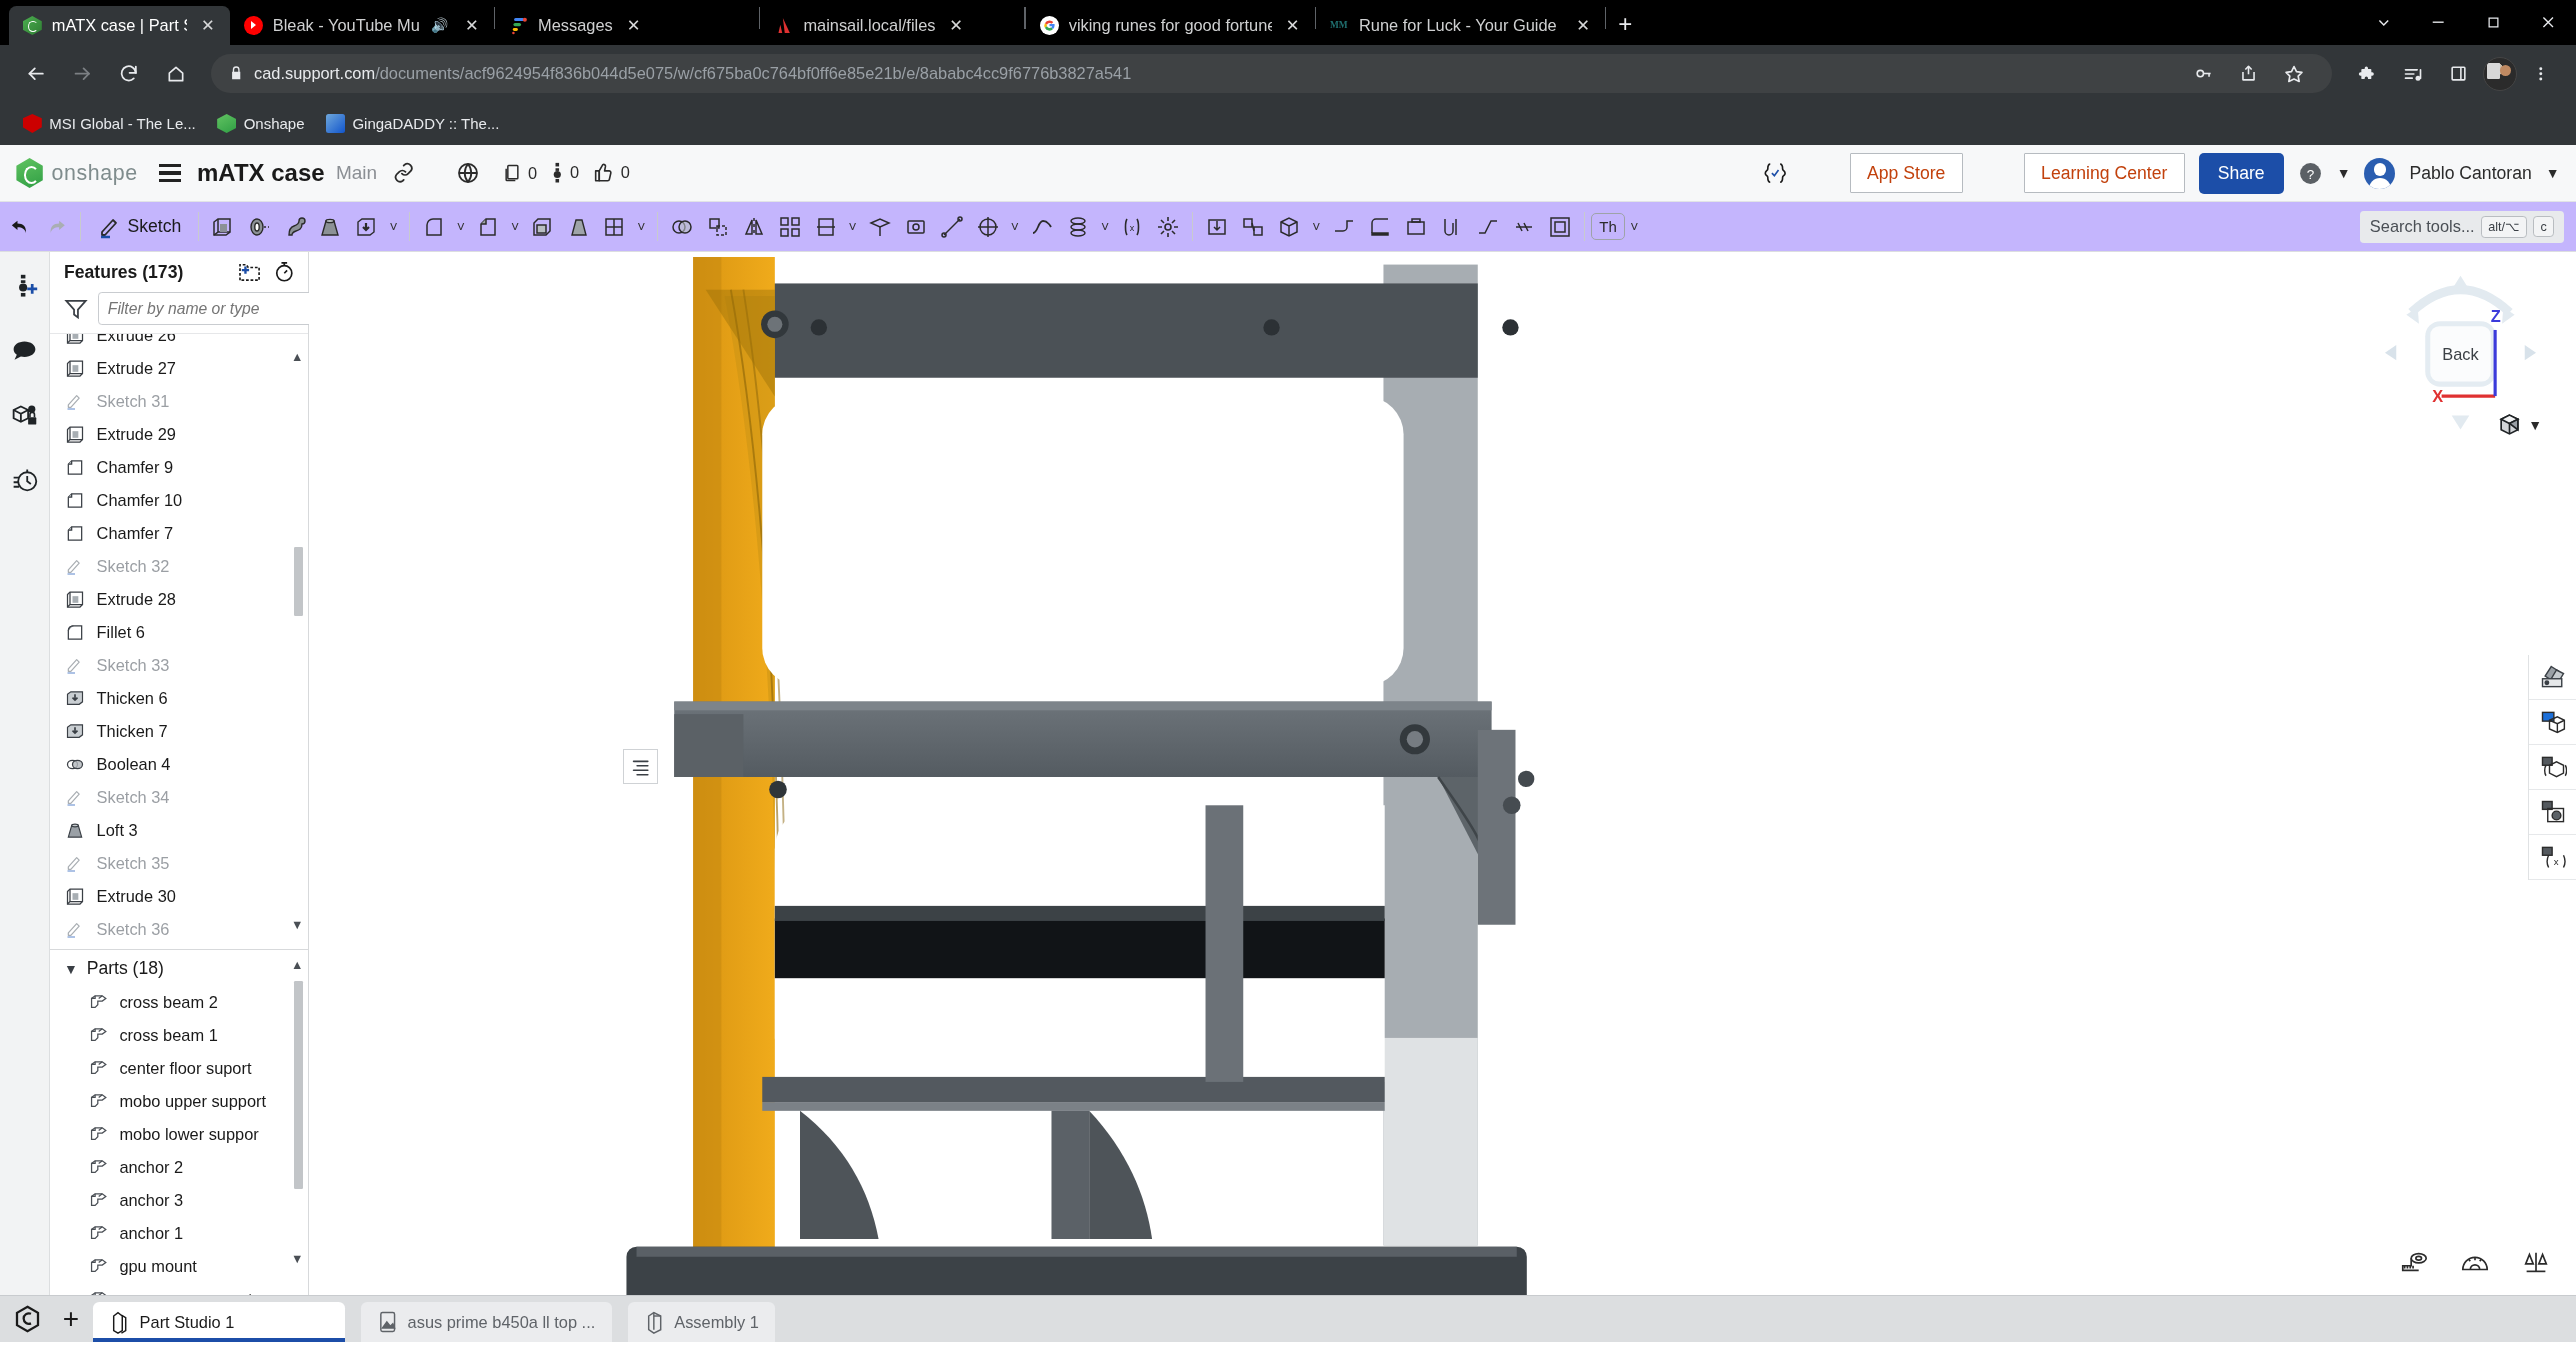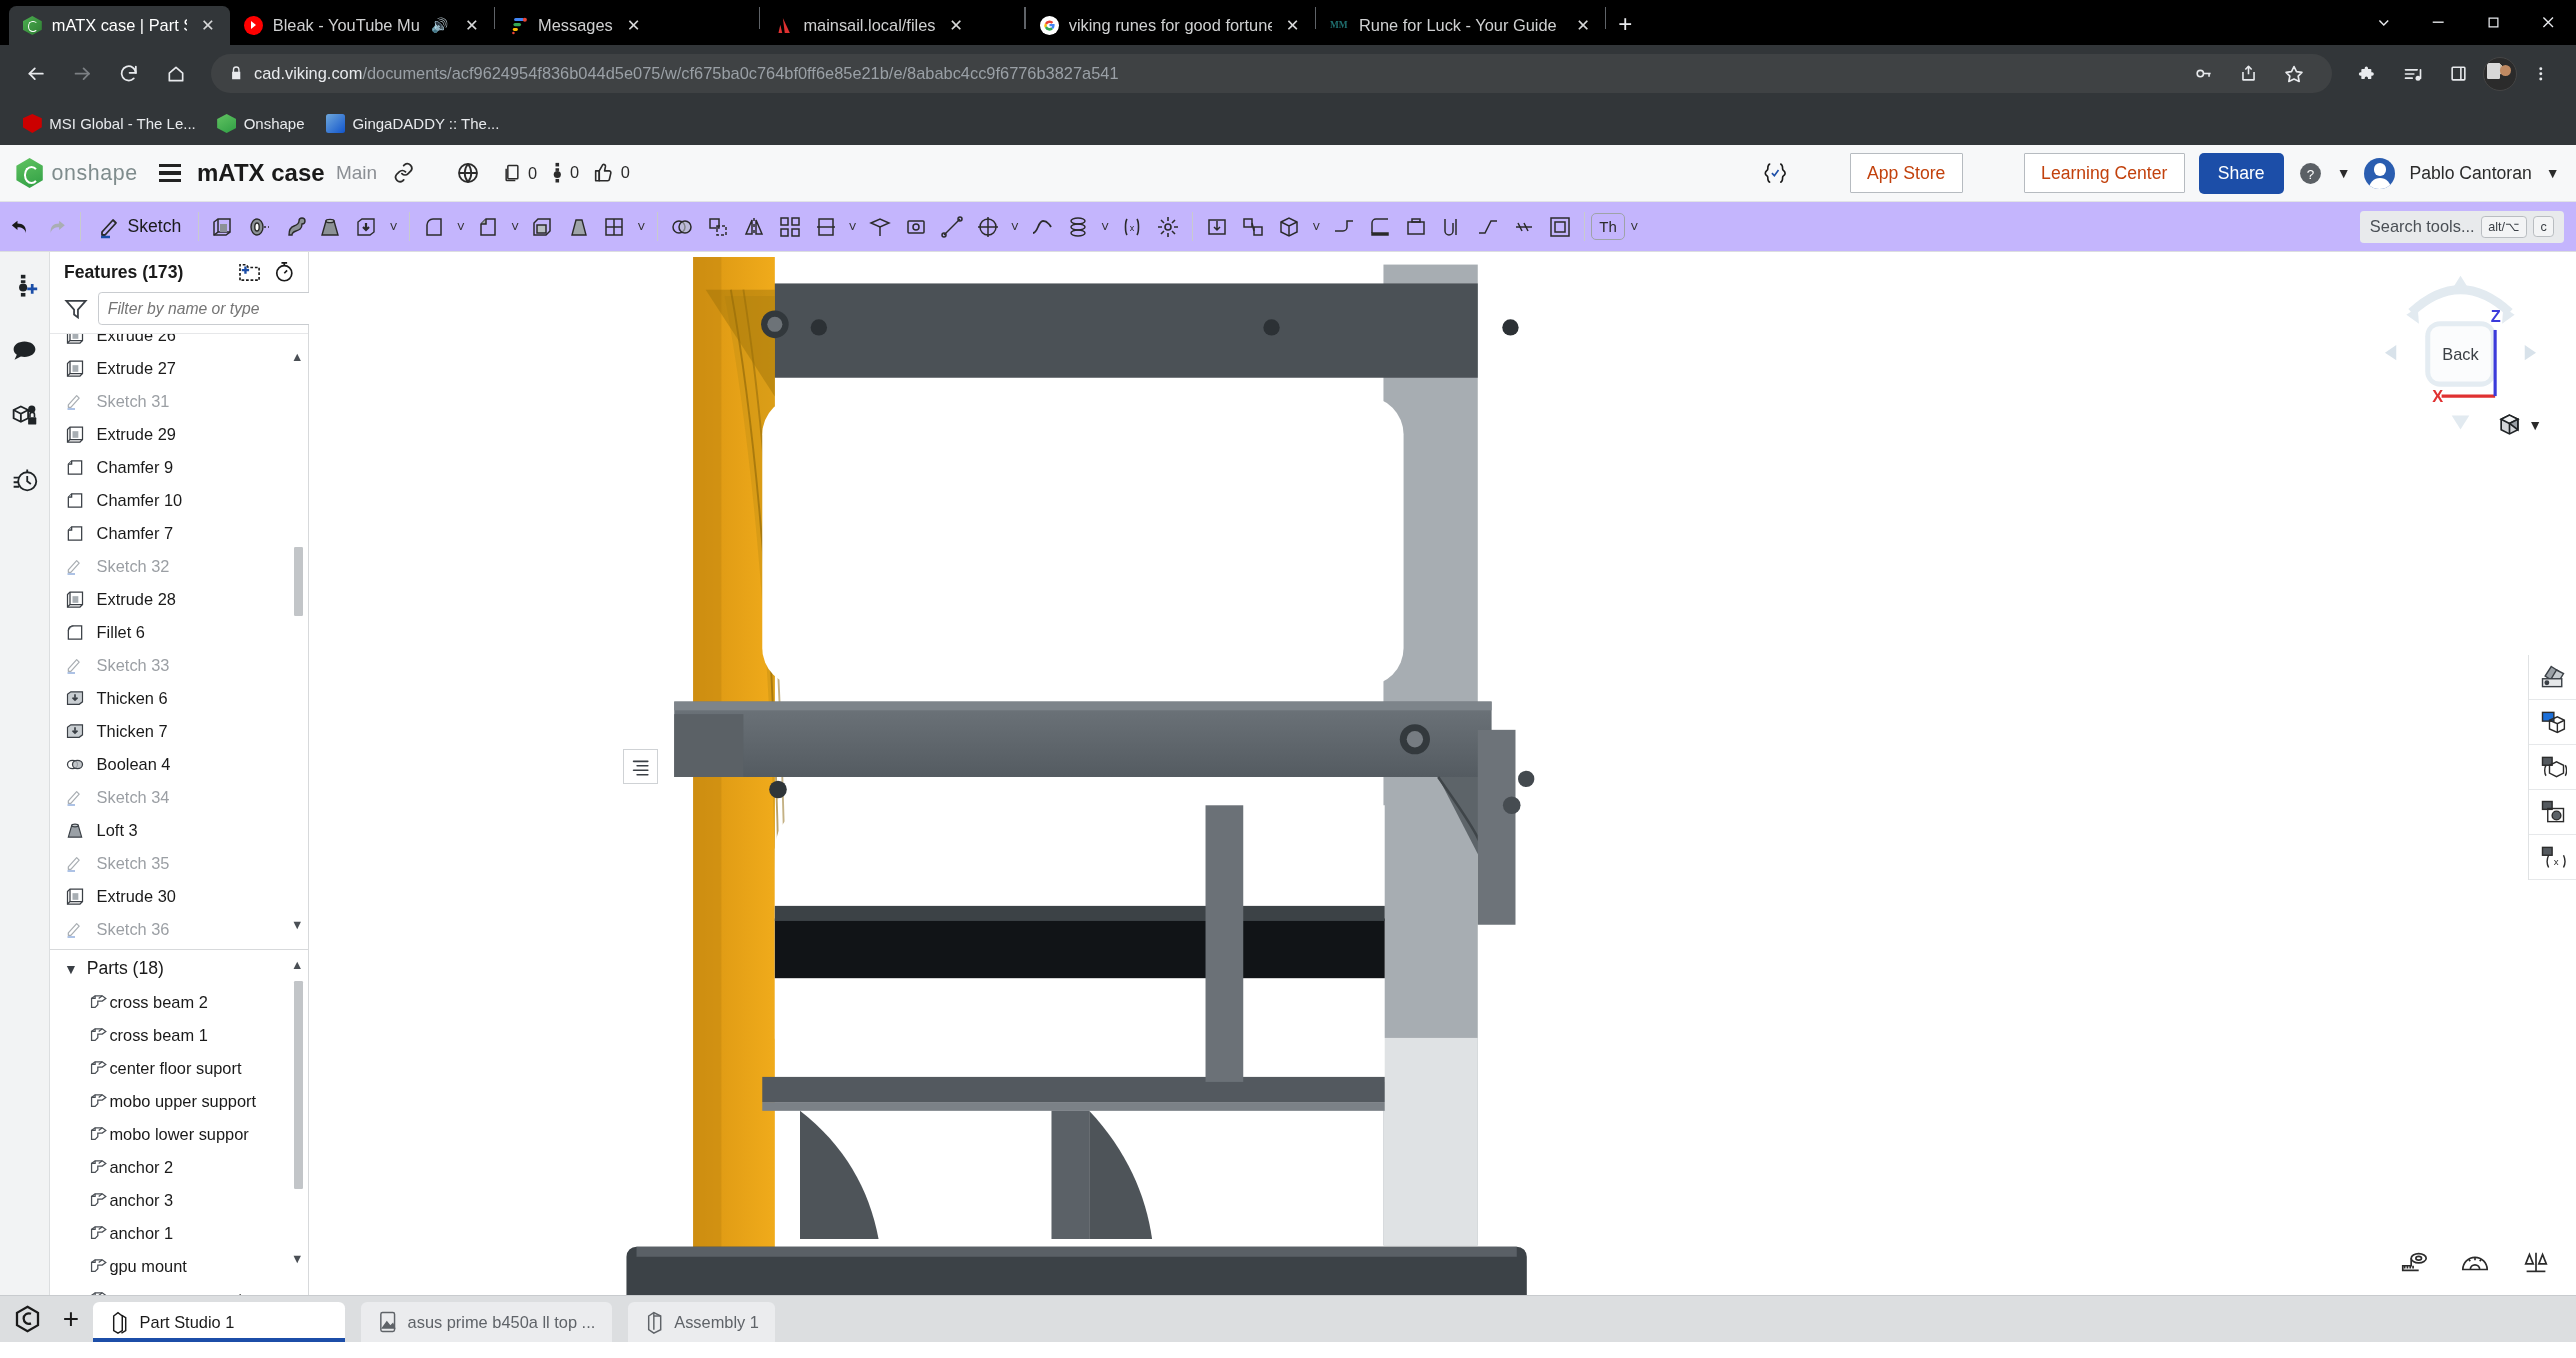--- a/index.html
+++ b/index.html
@@ -163,21 +163,21 @@
   }
   .feat.muted { color:#9b9fa4; }
   .feat .fic { width:22.6px; height:21.4px; flex:0 0 22.6px; display:flex; align-items:center; justify-content:center; }
   .scroll-track { position:absolute; right:2.5px; top:5px; bottom:5px; width:11.3px; }
   .scroll-arrow { position:absolute; right:1.3px; width:14px; text-align:center; font-size:12.6px; color:#4a4f55; }
   .scroll-thumb { position:absolute; right:2.5px; width:8.8px; background:#c2c5c8; border-radius:1.3px; }
 
   .parts-section { border-top:0.6px solid #d7d9db; flex:1; min-height:0; position:relative; overflow:hidden; }
   .parts-head { display:flex; align-items:center; gap:8.8px; padding:8.8px 0 6.3px 14px; font-size:17.6px; color:#1a1a1a; }
   .part-row {
-    display:flex; align-items:center; height:33px; padding-left:38px;
+    display:flex; align-items:center; gap:10px; height:33px; padding-left:38px;
     font-size:16.4px; color:#1a1a1a; white-space:nowrap;
   }
   .part-row .pic { width:21.4px; height:20px; flex:0 0 21.4px; }
 
   .viewport { flex:1; position:relative; background:#ffffff; min-width:0; overflow:hidden; }
 
   .viewcube-wrap { position:absolute; right:21.4px; top:15px; width:189px; height:170px; }
   .display-mode { position:absolute; right:12.6px; bottom:0; display:flex; align-items:center; gap:6.3px; }
 
   .right-rail {
@@ -326,21 +326,21 @@
           <path d="M4 11l8-7 8 7v9H4z"></path>
         </svg>
     </div>
 
     <div class="omnibox">
       <span>
         <svg width="16.4" height="16.4" viewBox="0 0 24 24" fill="#e8eaed">
             <path d="M12 2a5 5 0 0 0-5 5v3H6v11h12V10h-1V7a5 5 0 0 0-5-5zm0 2a3 3 0 0 1 3 3v3H9V7a3 3 0 0 1 3-3z"></path>
           </svg>
       </span>
-      <span class="urltext"><span>cad.viking.com</span><span class="path">/documents/acf9624954f836b044d5e075/w/cf675ba0c764bf0ff6e85e21b/e/8ababc4cc9f6776b3827a541</span></span>
+      <span class="urltext"><span>cad.support.com</span><span class="path">/documents/acf9624954f836b044d5e075/w/cf675ba0c764bf0ff6e85e21b/e/8ababc4cc9f6776b3827a541</span></span>
       <span class="omni-actions">
         <span class="navicon">
           <svg width="19" height="19" viewBox="0 0 24 24" fill="currentColor">
               <circle cx="8" cy="12" r="4" fill="none" stroke="currentColor" stroke-width="2"></circle>
               <line x1="12" y1="12" x2="21" y2="12" stroke="currentColor" stroke-width="2"></line>
               <line x1="19" y1="12" x2="19" y2="16" stroke="currentColor" stroke-width="2"></line>
             </svg>
         </span>
         <span class="navicon">
           <svg width="19" height="19" viewBox="0 0 24 24" fill="none" stroke="currentColor" stroke-width="2" stroke-linejoin="round">

